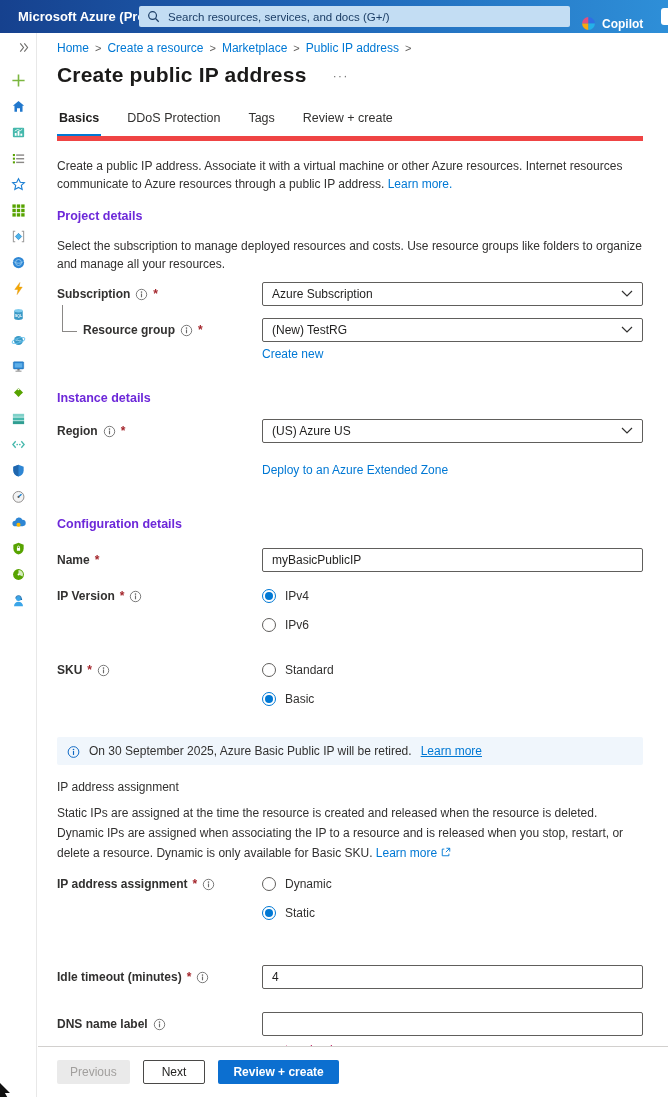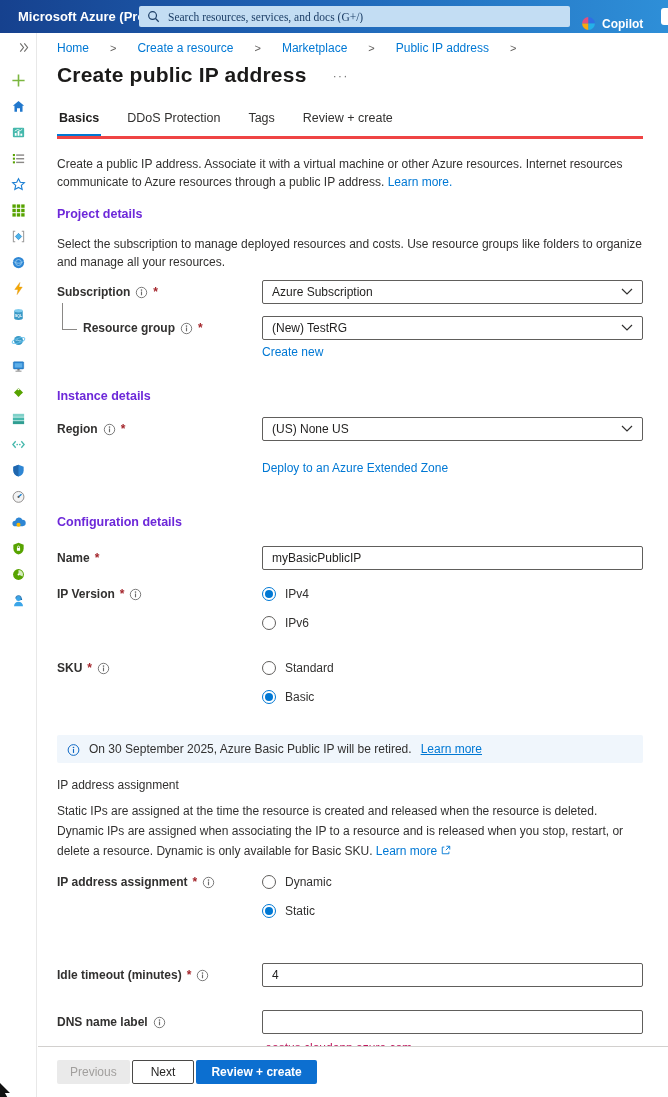--- a/index.html
+++ b/index.html
@@ -10,42 +10,42 @@
     font-family:"Liberation Sans", sans-serif; font-size:12px;
   }
   
   .topbar { position:absolute; left:0; top:0; width:668px; height:33px;
     background:linear-gradient(90deg,#16418e 0%,#1f63b5 45%,#2e8fd8 100%); z-index:5; }
   .brand { position:absolute; left:18px; top:0; height:33px; display:flex; align-items:center;
     color:#fff; font-weight:bold; font-size:13px; white-space:nowrap; }
   .searchbox { position:absolute; left:139px; top:6px; width:431px; height:21px;
     background:#c3ddf3; border-radius:2px; display:flex; align-items:center; padding:0 8px; gap:6px; }
   .searchbox input { flex:1; border:none; background:transparent; outline:none;
-    font-family:Liberation Serif, serif; font-size:11.5px; color:#16375f; }
+    font-family:Liberation Sans, sans-serif; font-size:11.5px; color:#16375f; }
   .searchbox input::placeholder { color:#1c3e66; opacity:1; }
   .copilot { position:absolute; left:581px; top:0; height:47px; display:flex; align-items:center;
     gap:6px; color:#fff; font-size:12px; font-weight:bold; cursor:pointer; }
   .edge-btn { position:absolute; right:0; top:8px; width:7px; height:17px; background:#fff;
     border-radius:3px 0 0 3px; }
   
   .sidebar { position:absolute; left:0; top:33px; width:37px; height:1064px;
     background:#ffffff; border-right:1px solid #e8e8e8; z-index:4; }
   .sicon { width:36px; height:26px; display:flex; align-items:center; justify-content:center; cursor:pointer; }
   .sicon.expand { justify-content:flex-end; padding-right:6px; height:22px; margin-top:3px; }
   
   .main { position:absolute; left:38px; top:33px; width:630px; height:1064px; background:#fff; }
   .content { padding:0 25px 0 19px; }
-  .breadcrumb { margin-top:8px; font-size:12px; display:flex; flex-wrap:wrap; align-items:center;gap:15px; }
+  .breadcrumb { margin-top:8px; font-size:12px; display:flex; flex-wrap:wrap; align-items:center; }
   .crumb { color:#0078d4; text-decoration:none; cursor:pointer; }
   .crumb-sep { color:#605e5c; margin:0 6px; font-size:11px; }
   .title-row { margin-top:8px; display:flex; align-items:center; }
   .page-title { font-size:21px; font-weight:bold; color:#1b1a19; letter-spacing:0.2px; }
   .title-ellipsis { margin-left:26px; color:#7a7a7a; font-size:13px; letter-spacing:1px; cursor:pointer; }
   
-  .tabs { margin-top:24px; display:flex; gap:24px; border-bottom:3px solid #ef4444; }
+  .tabs { margin-top:24px; display:flex; gap:24px; border-bottom:5px solid #ef4444; }
   .tab { padding:0 2px 9px 2px; color:#323130; font-size:12.5px; cursor:pointer; border-bottom:2px solid transparent; }
   .tab.active { font-weight:bold; color:#201f1e; border-bottom:2px solid #0078d4; }
   
   .intro { margin-top:16px; line-height:18px; max-width:592px; }
   a.link { color:#0078d4; text-decoration:none; cursor:pointer; }
   a.link.u { text-decoration:underline; }
   .sect-h { margin-top:16px; font-size:12.5px; font-weight:bold; color:#6d28d9; }
   .sect-p { margin-top:14px; line-height:18px; max-width:592px; }
   
   .frow { display:flex; align-items:flex-start; }
@@ -68,21 +68,21 @@
   .radio { width:14px; height:14px; border:1px solid #605e5c; border-radius:50%; position:relative; flex-shrink:0; background:#fff; }
   .radio.sel { border-color:#0078d4; }
   .radio.sel::after { content:""; position:absolute; left:2px; top:2px; right:2px; bottom:2px;
     background:#0078d4; border-radius:50%; }
   
   .banner { margin-top:16px; width:586px; background:#f0f6fc; border-radius:2px;
     display:flex; align-items:center; gap:9px; padding:7px 10px; }
   .banner-text { color:#323130; }
   
   .footer { position:absolute; left:38px; bottom:0; width:630px; height:51px;
-    border-top:1px solid #d2d0ce; background:#fff; display:flex; align-items:center; padding-left:19px; gap:2px; }
+    border-top:1px solid #d2d0ce; background:#fff; display:flex; align-items:center; padding-left:19px; gap:13px; }
   .btn { height:24px; display:inline-flex; align-items:center; justify-content:center;
     border-radius:2px; font-size:12px; font-family:"Liberation Sans", sans-serif; cursor:pointer; }
   .btn-prev { background:#eaeaea; color:#a19f9d; border:none; padding:0 13px; cursor:default; }
   .btn-next { background:#fff; color:#252423; border:1px solid #4a4947; padding:0 18px; }
   .btn-review { background:#0c6fd0; color:#fff; border:none; padding:0 15px; font-weight:bold; }
   .cursor { position:absolute; left:0; top:1080px; z-index:9; }
   .suffix-text { margin-top:7px; color:#be185d; }
 </style>
 </head>
 <body>
@@ -365,21 +365,21 @@
           <svg width="13" height="13" viewBox="0 0 16 16">
               <circle cx="8" cy="8" r="6.4" fill="none" stroke="#6b6b6b" stroke-width="1.1"></circle>
               <circle cx="8" cy="5" r="1" fill="#6b6b6b"></circle>
               <rect x="7.3" y="6.8" width="1.4" height="4.6" fill="#6b6b6b"></rect>
             </svg>
         </span>
         <span class="req">*</span>
       </div>
       <div class="fctl">
         <div class="selectbox">
-          <span>(US) None US</span>
+          <span>(US) Azure US</span>
           <span><svg width="12" height="8" viewBox="0 0 12 8">
                 <path d="M1 1 L6 6 L11 1" fill="none" stroke="#323130" stroke-width="1.2"></path>
               </svg></span>
         </div>
         <a class="link" style="display:inline-block;margin-top:20px">Deploy to an Azure Extended Zone</a>
       </div>
     </div>
 
     <div class="sect-h" style="margin-top:40px">Configuration details</div>
 

